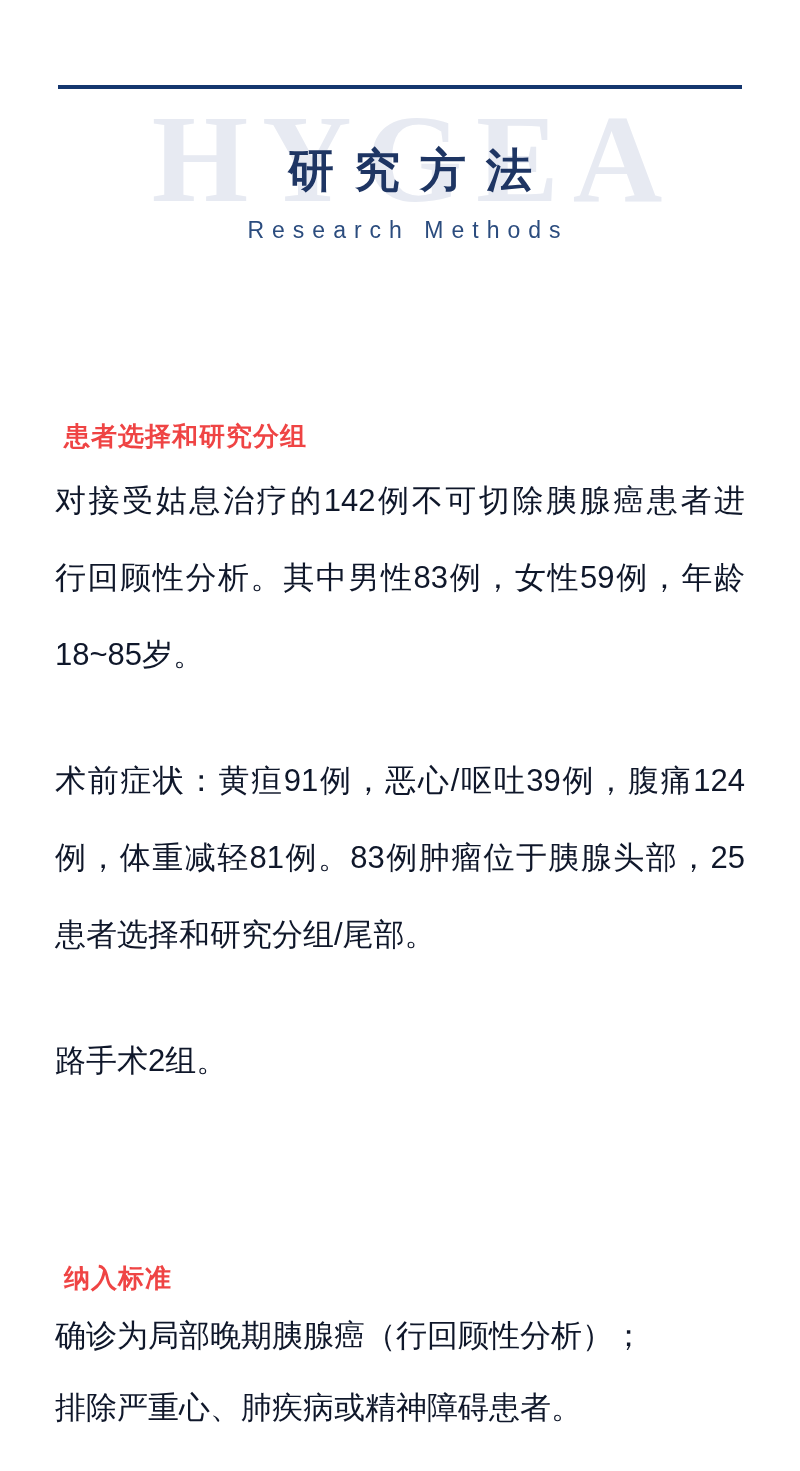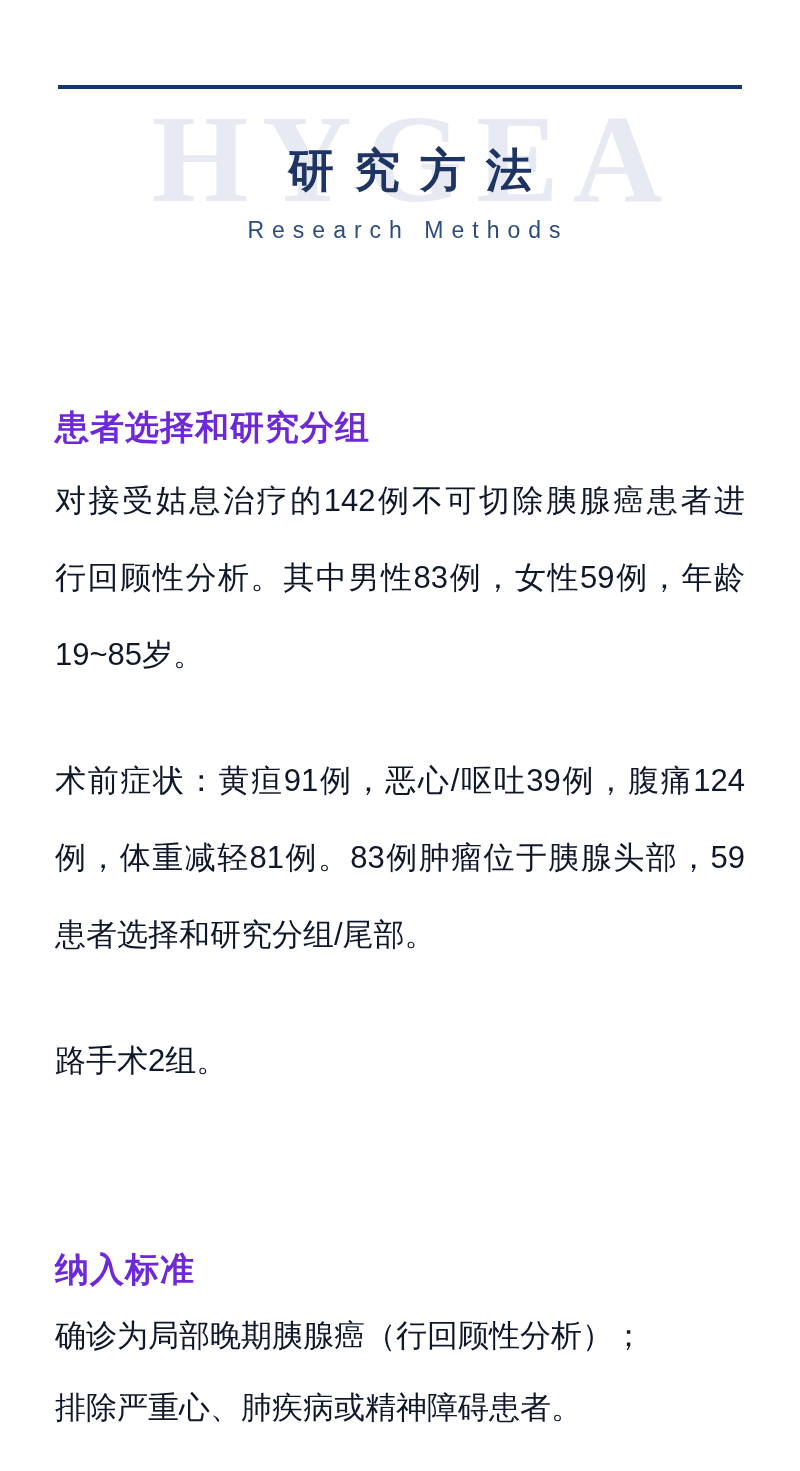--- a/index.html
+++ b/index.html
@@ -36,24 +36,24 @@
     color: #1e3563;
   }
   .title-en {
     position: absolute; top: 216px; left: 0; width: 800px;
     text-align: center;
     font-size: 23px; line-height: 28px;
     letter-spacing: 8px; padding-left: 8px;
     color: #2b4c7e;
   }
   .h {
-    position: absolute; left: 55px; width: 690px; margin: 0;
-    font-size: 34px; line-height: 44px; font-weight: bold;
+    position: absolute; left: 55px; width: 690px; margin: 9px;
+    font-size: 26px; line-height: 44px; font-weight: bold;
     letter-spacing: 1px;
-    color: #6d28d9;
+    color: #ef4444;
   }
   .para {
     position: absolute; left: 55px; width: 690px;
     color: #0f172a;
     font-size: 31px;
   }
   .ln {
     line-height: 77px;
     text-align: justify;
     text-align-last: left;
@@ -74,26 +74,26 @@
     <div class="title-en">Research Methods</div>
   </header>
 
   <main>
 
     <h2 class="h" style="top:405px">患者选择和研究分组</h2>
 
     <div class="para" style="top:462px">
       <div class="ln j">对接受姑息治疗的142例不可切除胰腺癌患者进</div>
       <div class="ln j">行回顾性分析。其中男性83例，女性59例，年龄</div>
-      <div class="ln">19~85岁。</div>
+      <div class="ln">18~85岁。</div>
     </div>
 
     <div class="para" style="top:742px">
       <div class="ln j"><span class="lead">术前症状：</span><span>黄疸91例，恶心/呕吐39例，腹痛124</span></div>
-      <div class="ln j">例，体重减轻81例。83例肿瘤位于胰腺头部，59</div>
+      <div class="ln j">例，体重减轻81例。83例肿瘤位于胰腺头部，25</div>
       <div class="ln">患者选择和研究分组/尾部。</div>
     </div>
 
     <div class="para" style="top:1022px">
       <div class="ln">路手术2组。</div>
     </div>
 
     <h2 class="h" style="top:1247px">纳入标准</h2>
 
     <div class="para" style="top:1297px">

